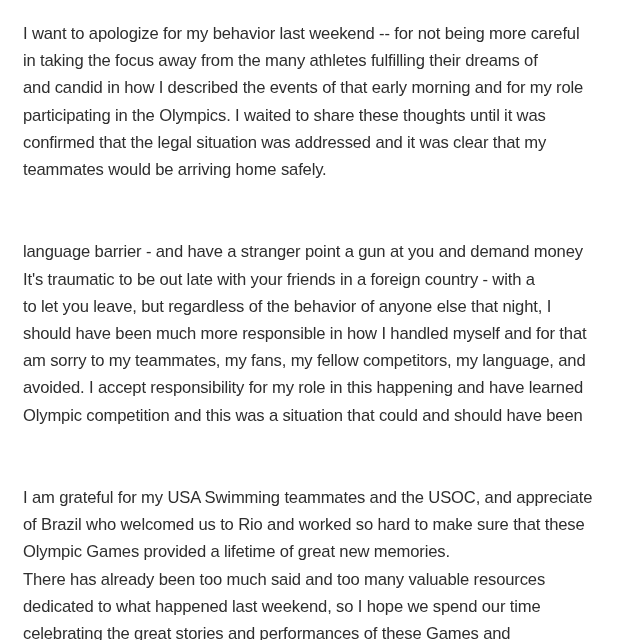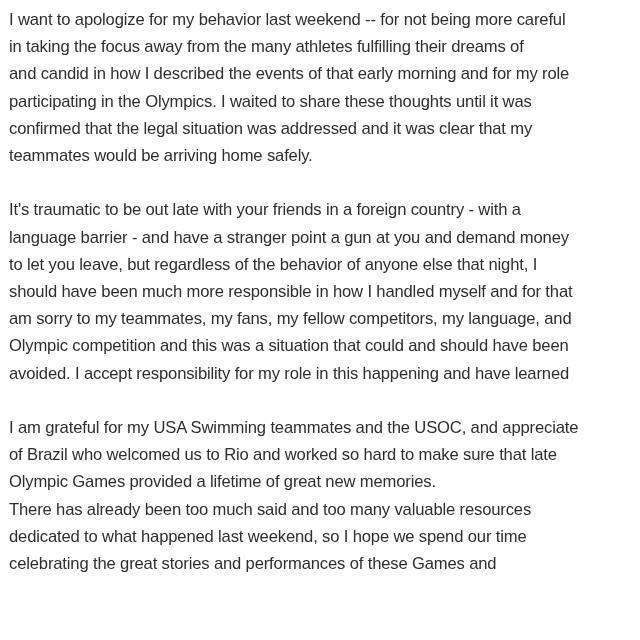--- a/index.html
+++ b/index.html
@@ -18,21 +18,21 @@
       left: 9px;
       top: 6px;
       width: 630px;
       font-family: "Liberation Sans", sans-serif;
       font-size: 16.6px;
       line-height: 27.2px;
       color: #2e2e2e;
       letter-spacing: -0.15px;
     }
     .para {
-      margin: 0;
+      margin: 14px;
     }
     .gap {
       height: 27.2px;
     }
     .line {
       display: block;
       white-space: pre;
     }
   </style>
 </head>
@@ -45,34 +45,34 @@
     <span class="line">in taking the focus away from the many athletes fulfilling their dreams of</span>
     <span class="line">and candid in how I described the events of that early morning and for my role</span>
     <span class="line">participating in the Olympics. I waited to share these thoughts until it was</span>
     <span class="line">confirmed that the legal situation was addressed and it was clear that my</span>
     <span class="line">teammates would be arriving home safely.</span>
   </div>
 
   <div class="gap"></div>
 
   <div class="para">
+    <span class="line">language barrier - and have a stranger point a gun at you and demand money</span>
     <span class="line">It's traumatic to be out late with your friends in a foreign country - with a</span>
-    <span class="line">language barrier - and have a stranger point a gun at you and demand money</span>
     <span class="line">to let you leave, but regardless of the behavior of anyone else that night, I</span>
     <span class="line">should have been much more responsible in how I handled myself and for that</span>
     <span class="line">am sorry to my teammates, my fans, my fellow competitors, my language, and</span>
+    <span class="line">avoided. I accept responsibility for my role in this happening and have learned</span>
     <span class="line">Olympic competition and this was a situation that could and should have been</span>
-    <span class="line">avoided. I accept responsibility for my role in this happening and have learned</span>
   </div>
 
   <div class="gap"></div>
 
   <div class="para">
     <span class="line">I am grateful for my USA Swimming teammates and the USOC, and appreciate</span>
-    <span class="line">of Brazil who welcomed us to Rio and worked so hard to make sure that late</span>
+    <span class="line">of Brazil who welcomed us to Rio and worked so hard to make sure that these</span>
     <span class="line">Olympic Games provided a lifetime of great new memories.</span>
     <span class="line">There has already been too much said and too many valuable resources</span>
     <span class="line">dedicated to what happened last weekend, so I hope we spend our time</span>
     <span class="line">celebrating the great stories and performances of these Games and</span>
 
   </div>
 
 </div>
 
 </body></html>

